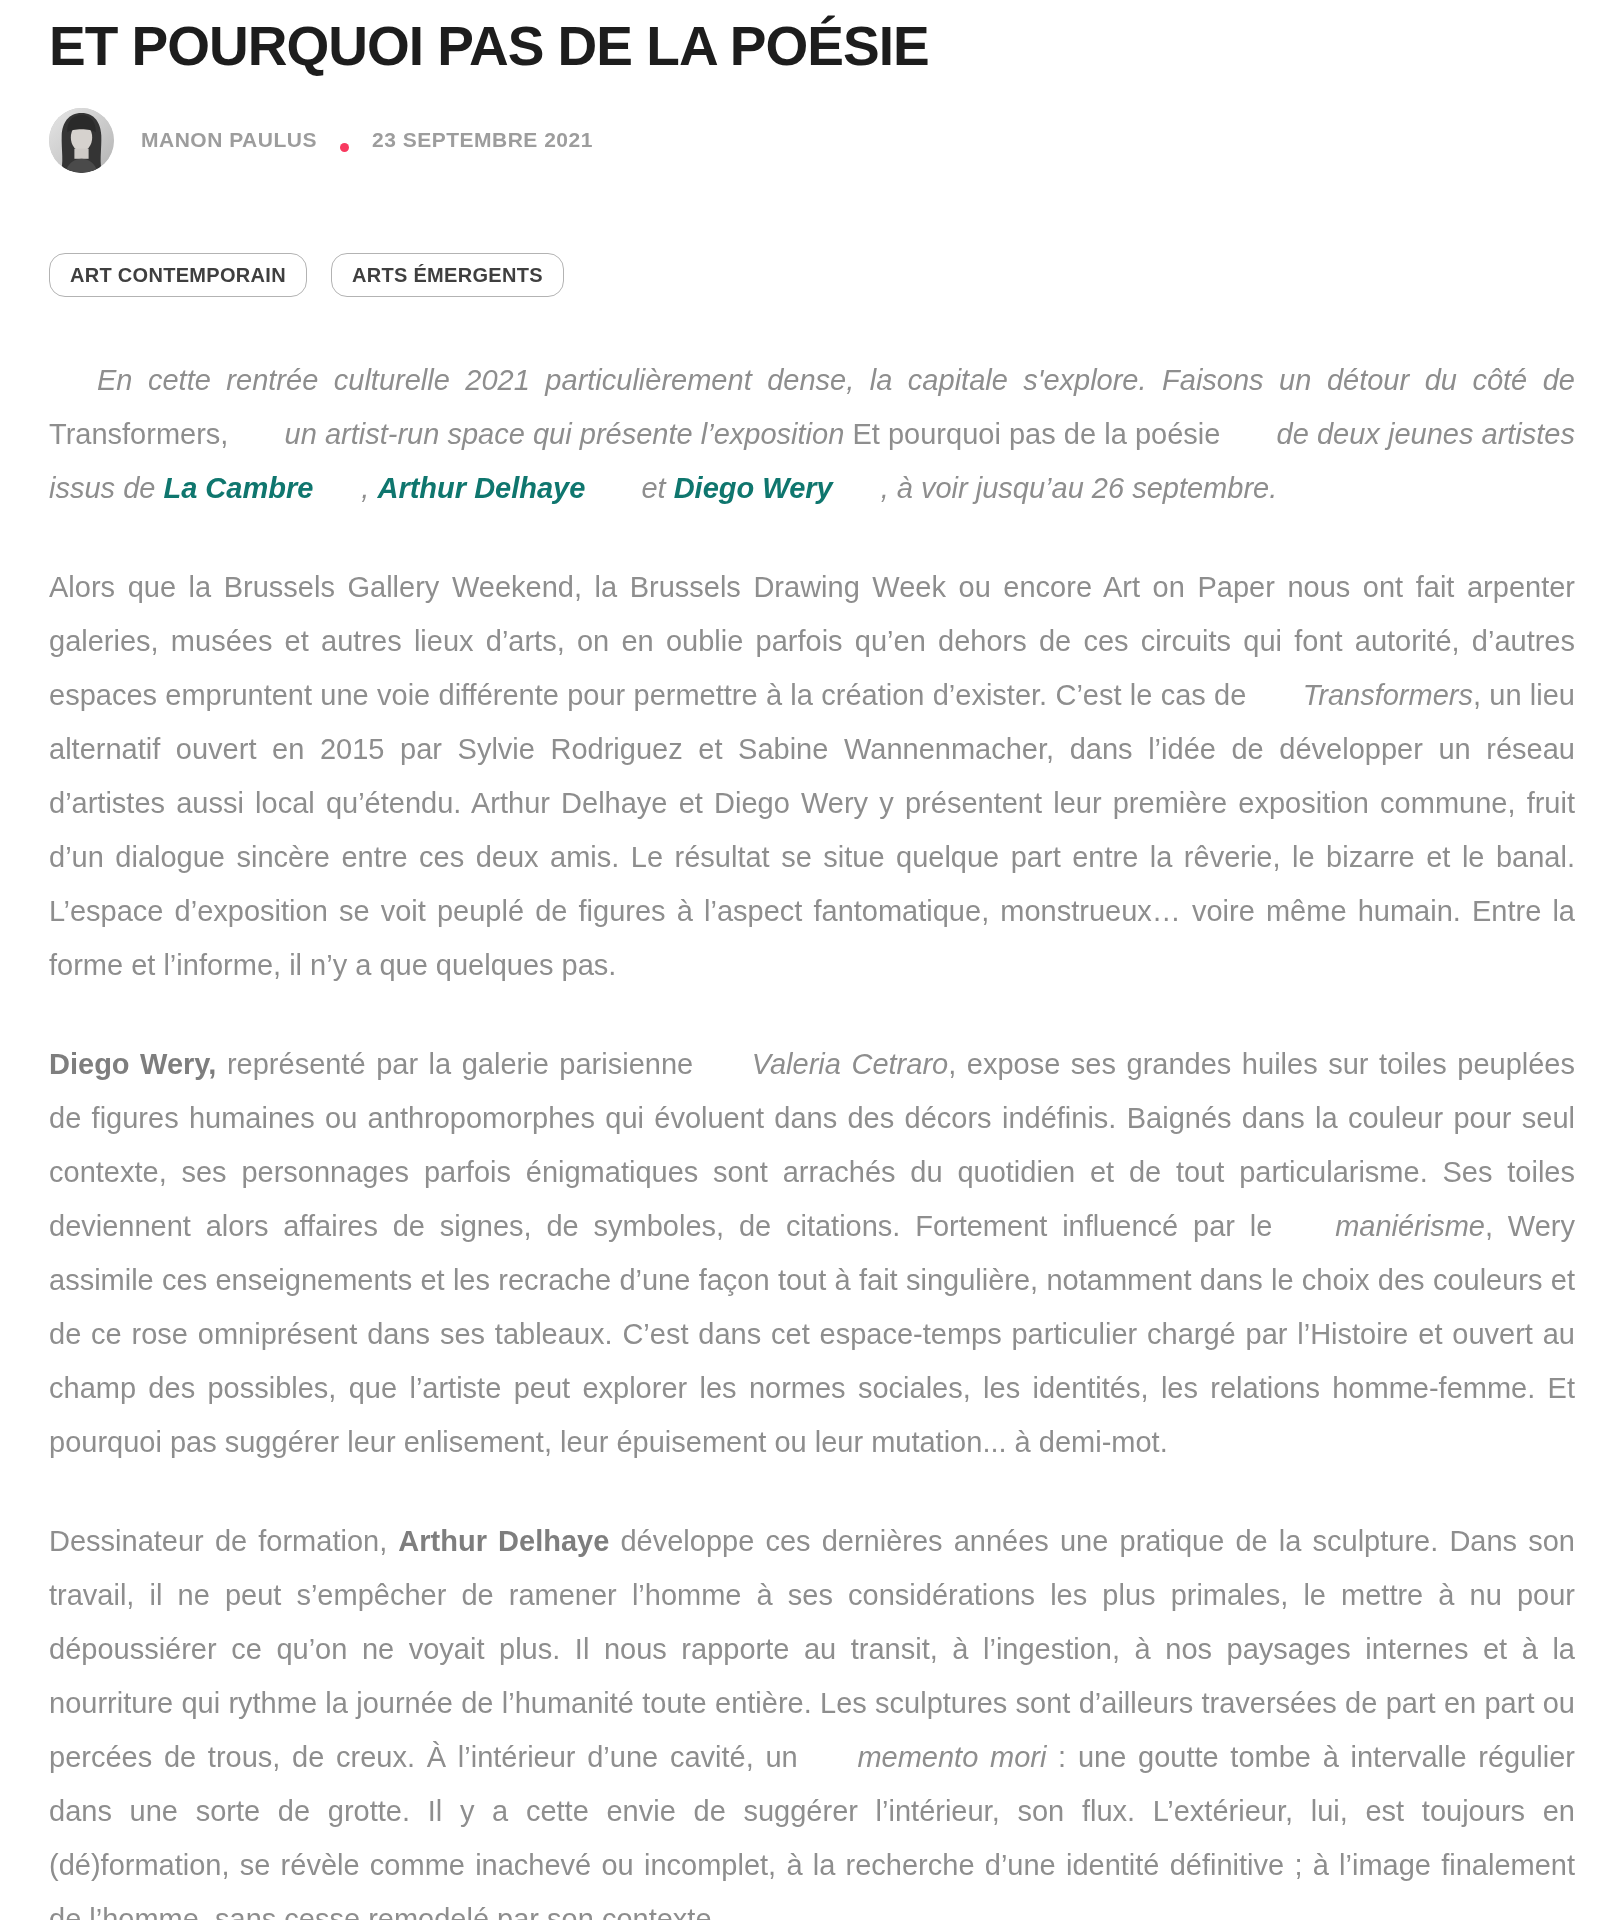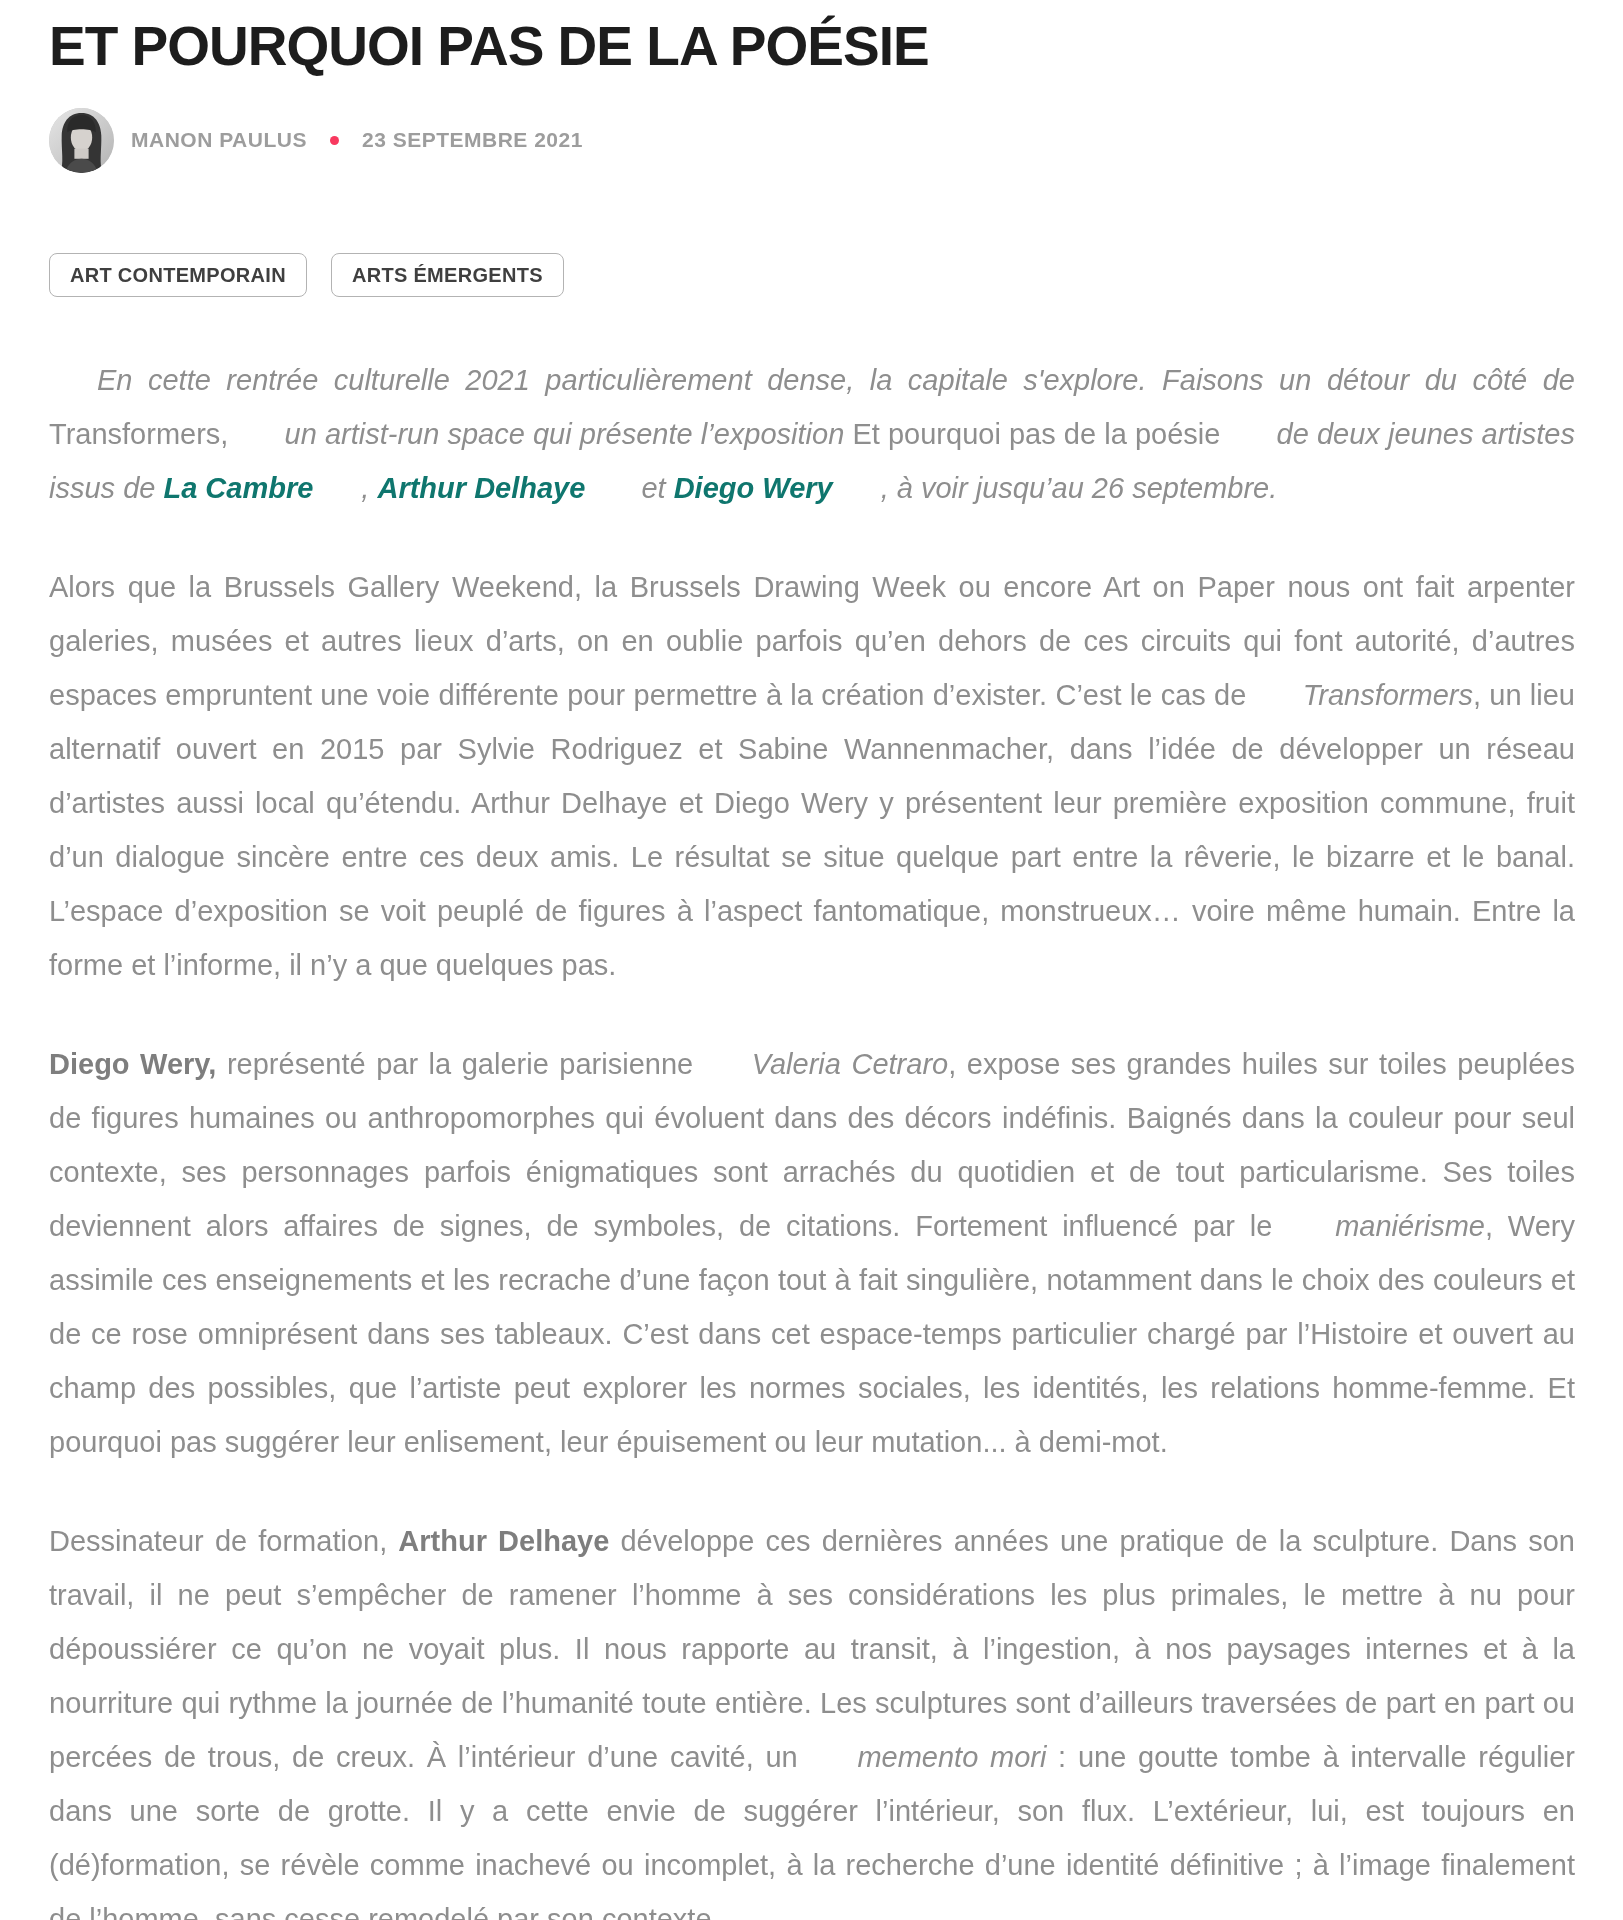--- a/index.html
+++ b/index.html
@@ -30,22 +30,22 @@
     height: 65px;
     border-radius: 50%;
     overflow: hidden;
     flex: 0 0 auto;
     cursor: pointer;
     background: #cccccc;
   }
   .avatar svg { display: block; }
   .byline-meta {
     display: flex;
-    align-items: center;
-    margin-left: 17px;
+    align-items: flex-end;
+    margin-left: 27px;
   }
   .author-name, .pub-date {
     font-size: 21px;
     font-weight: 700;
     letter-spacing: 0.5px;
     color: #9d9d9d;
     text-transform: uppercase;
     cursor: pointer;
   }
   .pub-date { cursor: default; }
@@ -59,21 +59,21 @@
   .tags {
     display: flex;
     gap: 24px;
     margin-bottom: 56px;
   }
   .tag {
     display: inline-block;
     box-sizing: border-box;
     padding: 10px 20px 9px 20px;
     border: 1.5px solid #b3b3b3;
-    border-radius: 8px;
+    border-radius: 16px;
     background: #ffffff;
     font-family: "Liberation Sans", sans-serif;
     font-size: 20px;
     font-weight: 700;
     letter-spacing: 0.3px;
     color: #3f3f3f;
     text-transform: uppercase;
     cursor: pointer;
   }
   .article-body p {

